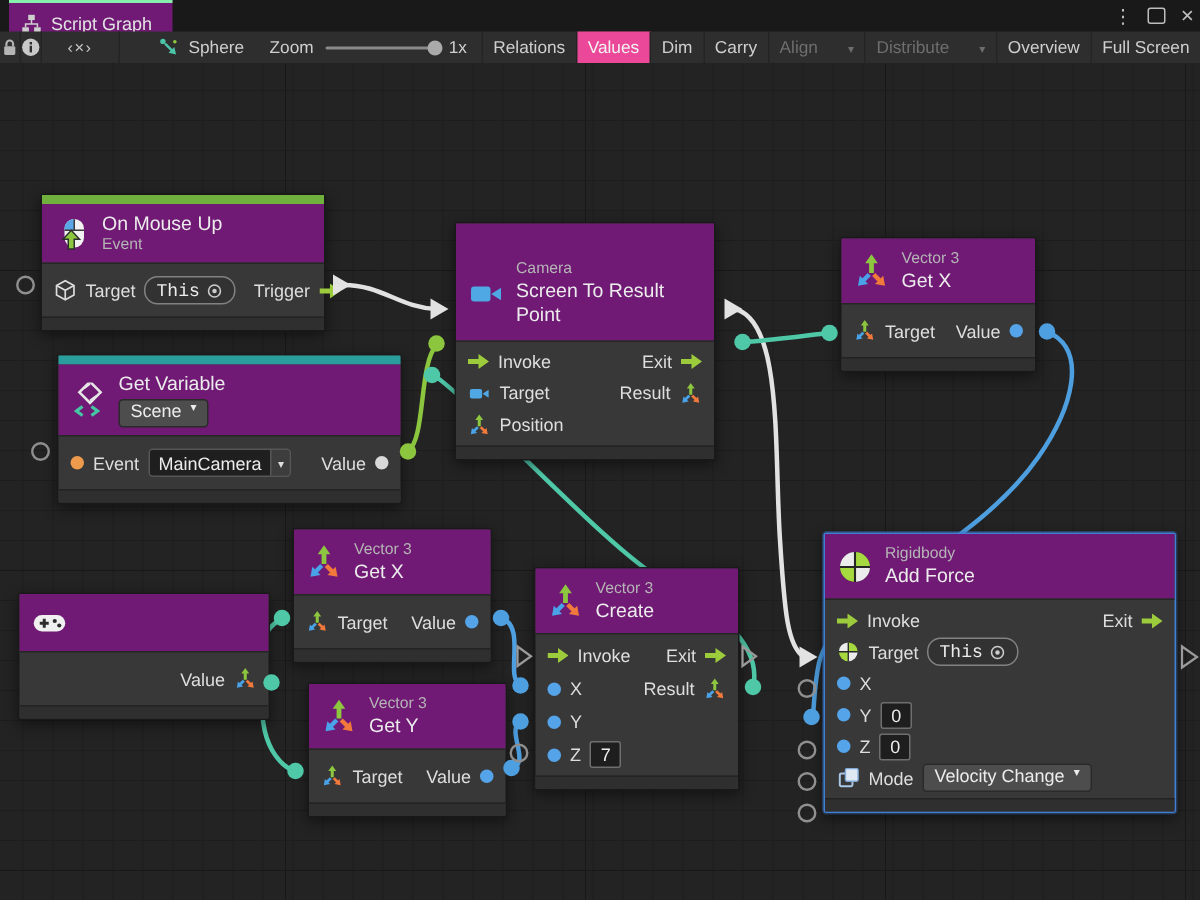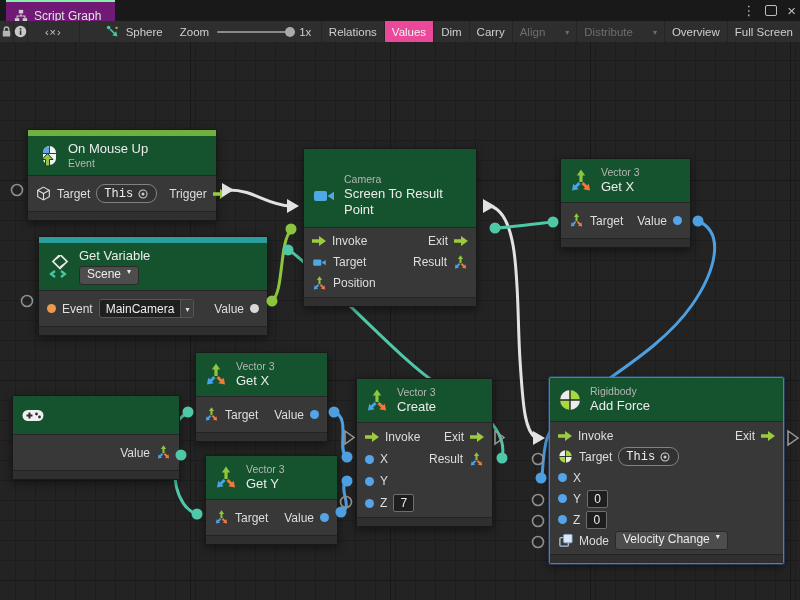--- a/index.html
+++ b/index.html
@@ -40,21 +40,21 @@
   svg.layer{position:absolute;left:0;top:0;width:800px;height:600px;pointer-events:none;}
   #wires{z-index:1;} #ports{z-index:3;}
   #nodelayer{position:absolute;left:0;top:0;width:800px;height:600px;z-index:2;}
   
   .node{position:absolute;background:#383838;border:1px solid #191919;border-radius:2px;
         box-shadow:0 3px 9px rgba(0,0,0,.45);color:#dedede;font-size:12px;}
   .node.selected{border:1px solid #3F7FD4;box-shadow:0 0 0 1px rgba(63,127,212,.35),0 3px 9px rgba(0,0,0,.5);}
   .topbar{height:6px;}
   .topbar.green{background:#6FB13C;}
   .topbar.teal{background:#2A9D9D;}
-  .nhead{display:flex;align-items:center;gap:8px;padding:5px 9px 5px 8px;background:#14532d;}
+  .nhead{display:flex;align-items:center;gap:8px;padding:5px 9px 5px 8px;background:#701a75;}
   .ntitles{display:flex;flex-direction:column;line-height:1.25;}
   .ncat{font-size:10.5px;color:#b5b5b5;}
   .nname{font-size:13px;color:#ececec;}
   .nbody{border-top:1px solid #262626;padding:3px 0;}
   .nrow{display:flex;align-items:center;gap:6px;height:21px;padding:0 8px;}
   .nrow.tall{height:29px;}
   .grow{flex:1;}
   .nfoot{height:8px;background:#2f2f2f;border-top:1px solid #232323;}
   .dot{width:9px;height:9px;border-radius:50%;flex:0 0 auto;}
   .dot.blue{background:#55A3E8;}
@@ -480,21 +480,21 @@
       </div>
       <div class="nrow" style="height:22px">
         <span class="dot blue"></span>
         <span>Z</span>
         <span class="vbox">7</span>
       </div>
     </div>
     <div class="nfoot"></div>
   </div>
 
-  <div class="node selected" style="left:549px;top:377px;width:233px">
+  <div class="node selected" style="left:549px;top:355px;width:233px">
     <div class="nhead" style="padding-top:7px;padding-bottom:7px">
       <svg class="hicon">
           <use href="#rbicon"></use>
         </svg>
       <div class="ntitles">
         <span class="ncat">Rigidbody</span>
         <span class="nname">Add Force</span>
       </div>
     </div>
     <div class="nbody">

